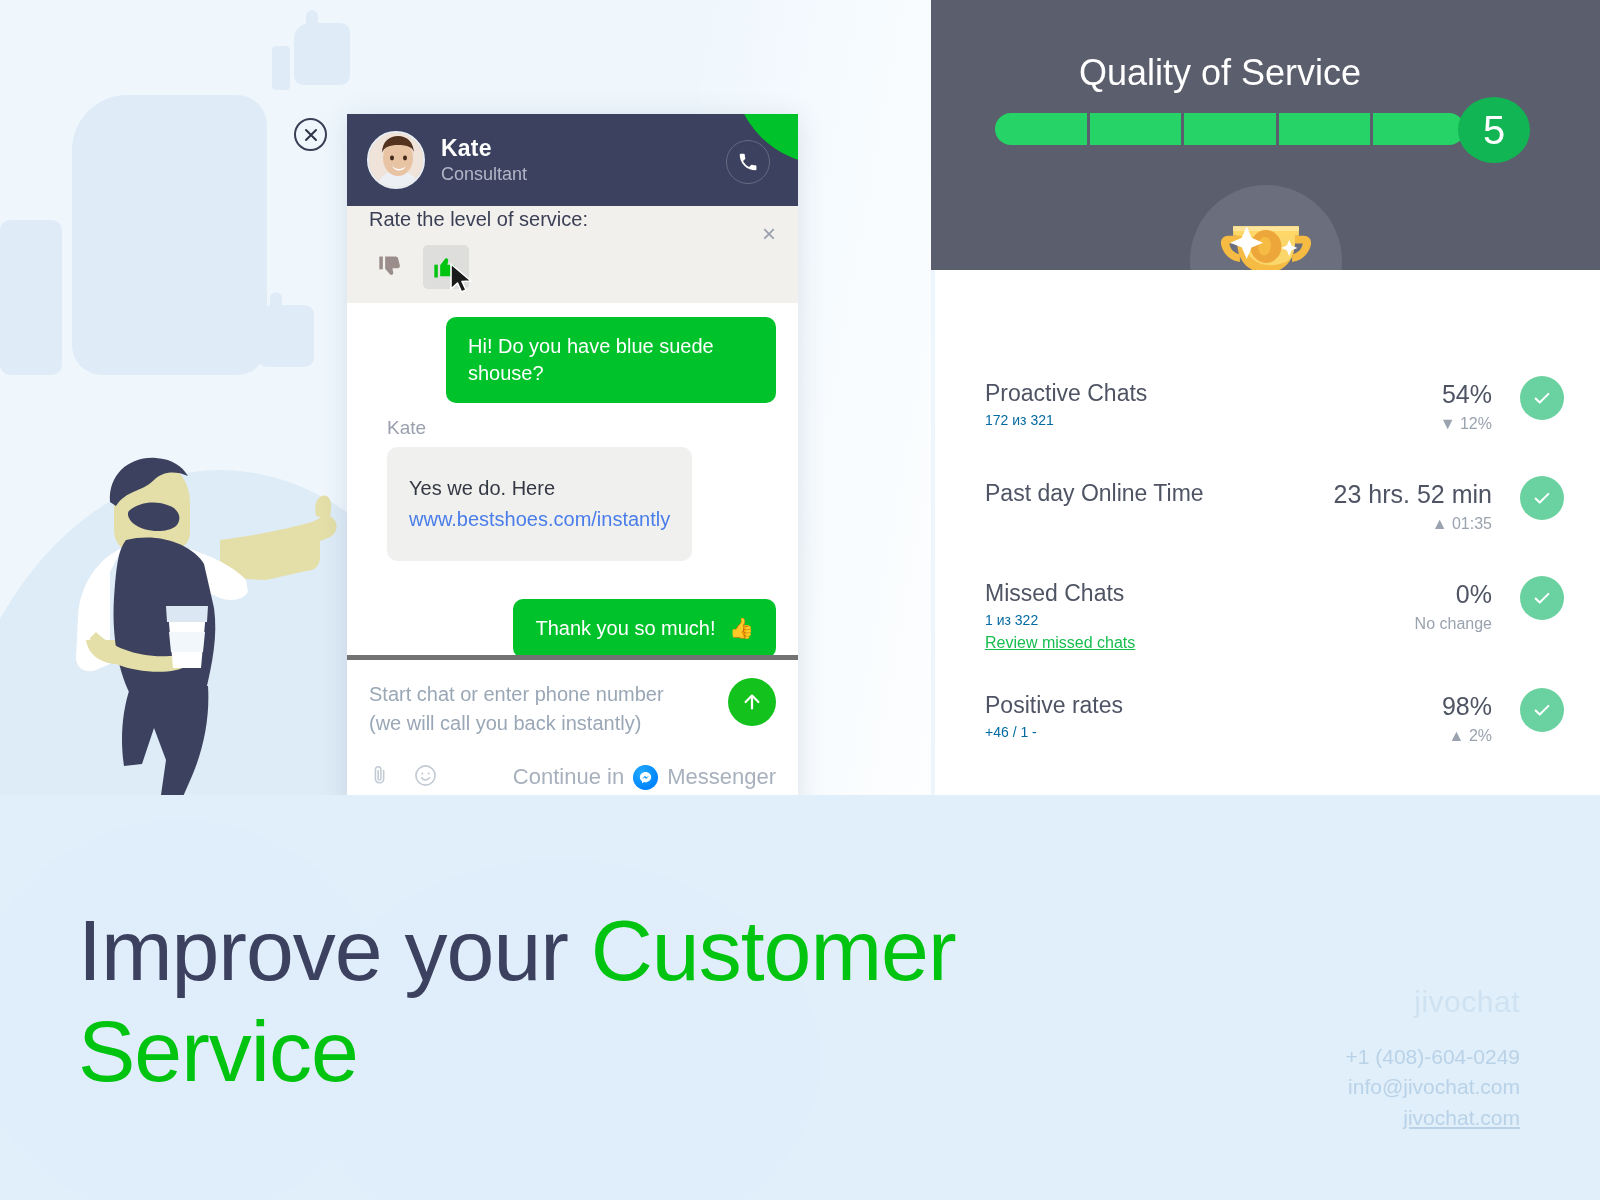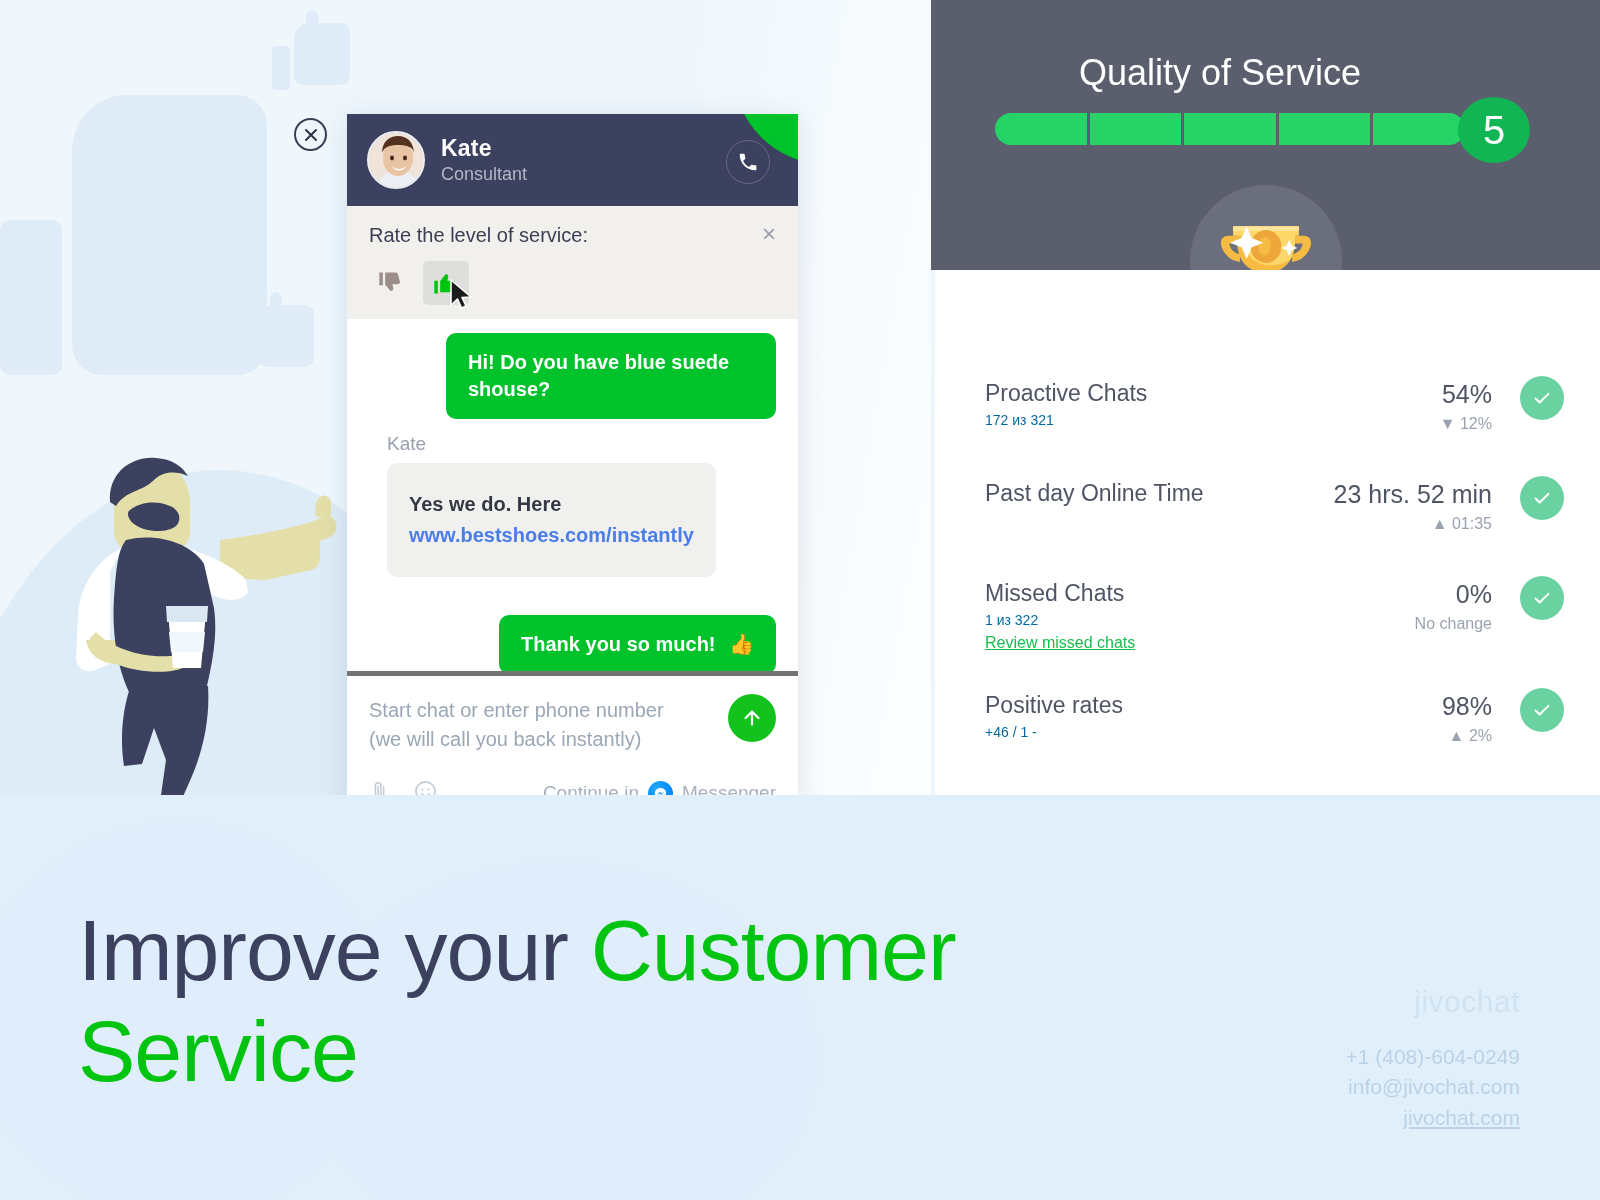--- a/index.html
+++ b/index.html
@@ -97,35 +97,35 @@
   }
   .agent-meta { margin-left: 16px; }
   .agent-name { color: #fff; font-size: 23px; font-weight: bold; letter-spacing: .2px; }
   .agent-role { color: #b2b6c6; font-size: 18px; margin-top: 2px; }
   .call-btn {
     position: absolute; right: 28px; top: 26px; width: 44px; height: 44px;
     border-radius: 50%; border: 1.5px solid #666b82;
     display: flex; align-items: center; justify-content: center;
   }
 
-  .rate-bar { background: #f1f0ec; padding: 18px 22px 14px 22px; position: relative; }
+  .rate-bar { background: #f1f0ec; padding: 2px 22px 14px 22px; position: relative; }
   .rate-title { font-size: 20px; color: #3a3f55; }
   .rate-close {
     position: absolute; right: 22px; top: 18px; color: #9aa0ae; font-size: 24px; line-height: 20px;
   }
   .rate-btns { display: flex; align-items: center; gap: 10px; margin-top: 14px; }
   .rate-down { width: 44px; height: 40px; display: flex; align-items: center; justify-content: center; }
   .rate-up {
     width: 46px; height: 44px; background: #dededc; border-radius: 5px;
     display: flex; align-items: center; justify-content: center; position: relative;
   }
   .cursor-arrow { position: absolute; left: 26px; top: 18px; width: 26px; height: 32px; }
 
   .msgs { padding: 14px 22px 8px 22px; background: #fff; height: 352px; position: relative; }
-  .bub { max-width: 330px; font-size: 20px; line-height: 1.35; font-weight: bold; }
+  .bub { max-width: 330px; font-size: 20px; line-height: 1.35; }
   .bub.out {
     margin-left: auto; background: #00c22b; color: #fff;
     border-radius: 10px; padding: 16px 22px;
   }
   .bub.in {
     background: #f0f0ee; color: #333844; border-radius: 10px; padding: 28px 22px;
   }
   .sender { color: #9aa0ae; font-size: 19px; margin: 14px 0 8px 18px; }
   .bub a, .bub .link { color: #4a7dea; text-decoration: none; display: block; margin-top: 4px; }
   .row-out { display: flex; justify-content: flex-end; }
@@ -134,21 +134,21 @@
 
   .composer { border-top: 5px solid #737373; padding: 20px 22px 0 22px; position: relative; }
   .ph { color: #9aa7b6; font-size: 20px; line-height: 1.45; max-width: 330px; }
   .send-btn {
     position: absolute; right: 22px; top: 18px; width: 48px; height: 48px;
     border-radius: 50%; background: #14c21e;
     display: flex; align-items: center; justify-content: center;
   }
   .comp-foot { display: flex; align-items: center; margin-top: 24px; padding-bottom: 18px; }
   .ic { color: #c2cad4; margin-right: 22px; }
-  .cont { margin-left: auto; display: flex; align-items: center; color: #a7b0bd; font-size: 19px; }
+  .cont { margin-left: auto; display: flex; align-items: center; color: #a7b0bd; font-size: 22px; }
   .fb-dot {
     width: 25px; height: 25px; border-radius: 50%;
     background: radial-gradient(circle at 35% 30%, #2af 0%, #0084ff 70%);
     display: inline-flex; align-items: center; justify-content: center;
     margin: 0 9px;
   }
 
   
   .right { position: absolute; left: 931px; top: 0; width: 669px; height: 1200px; }
   .qos-head {

